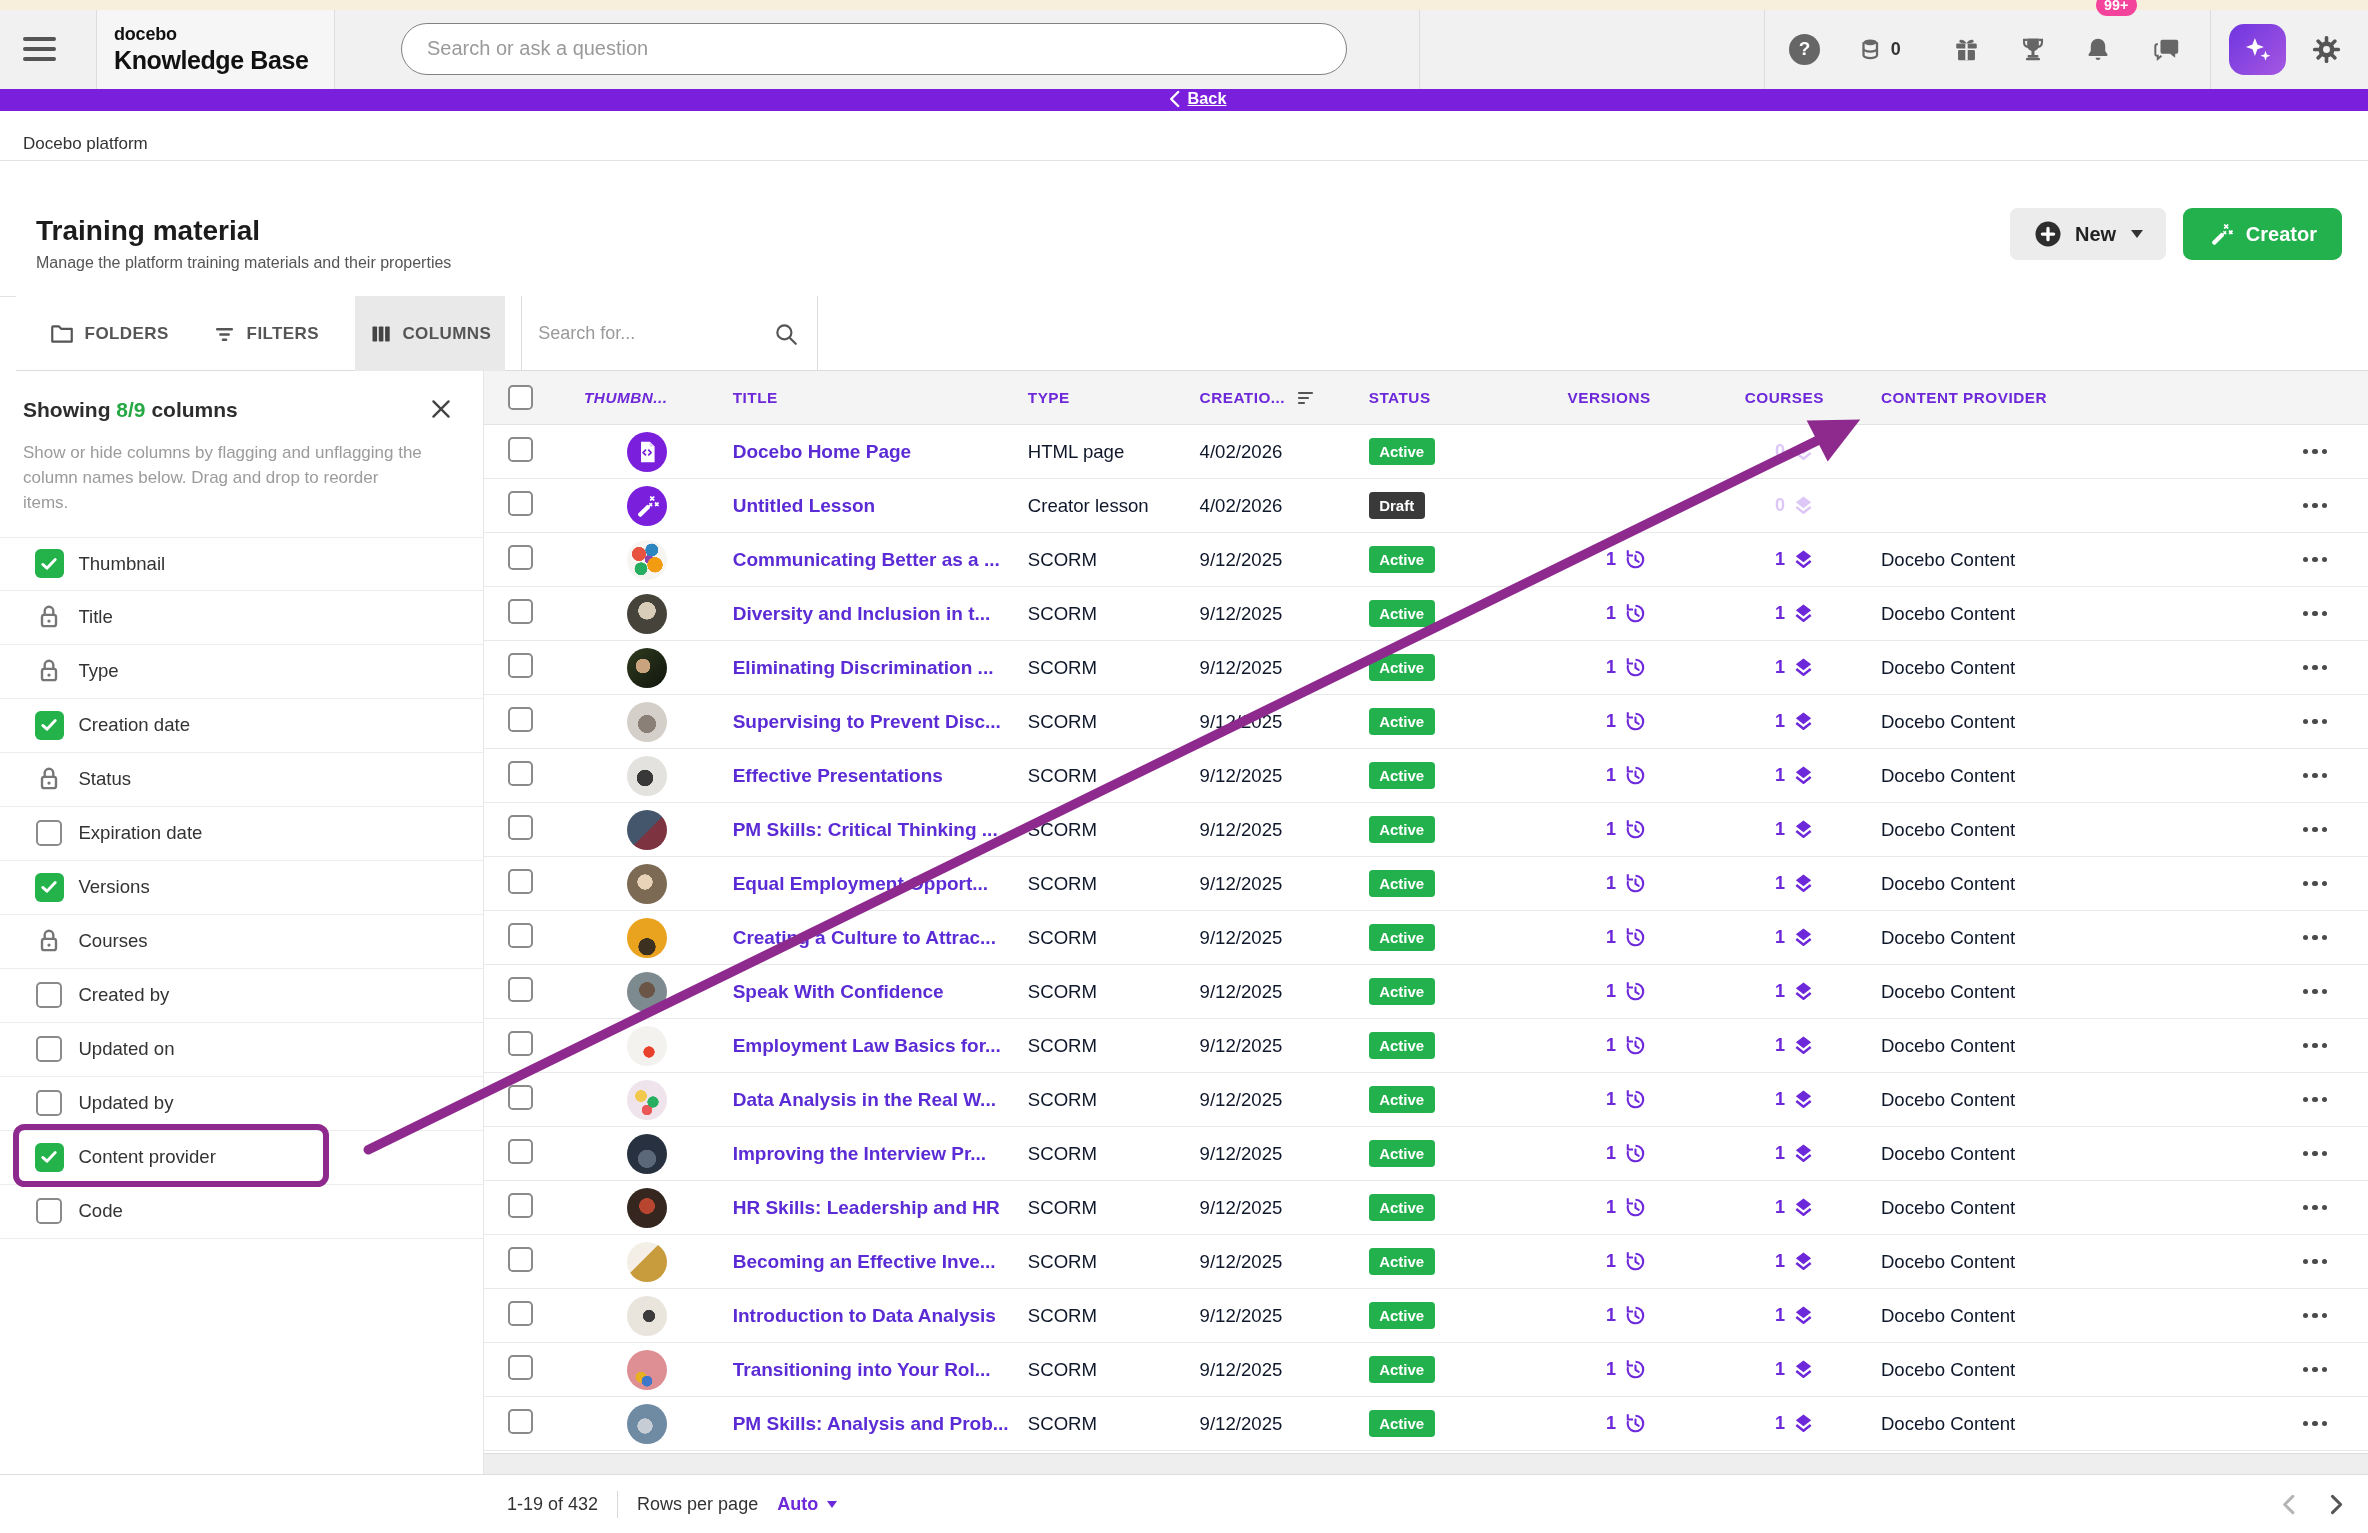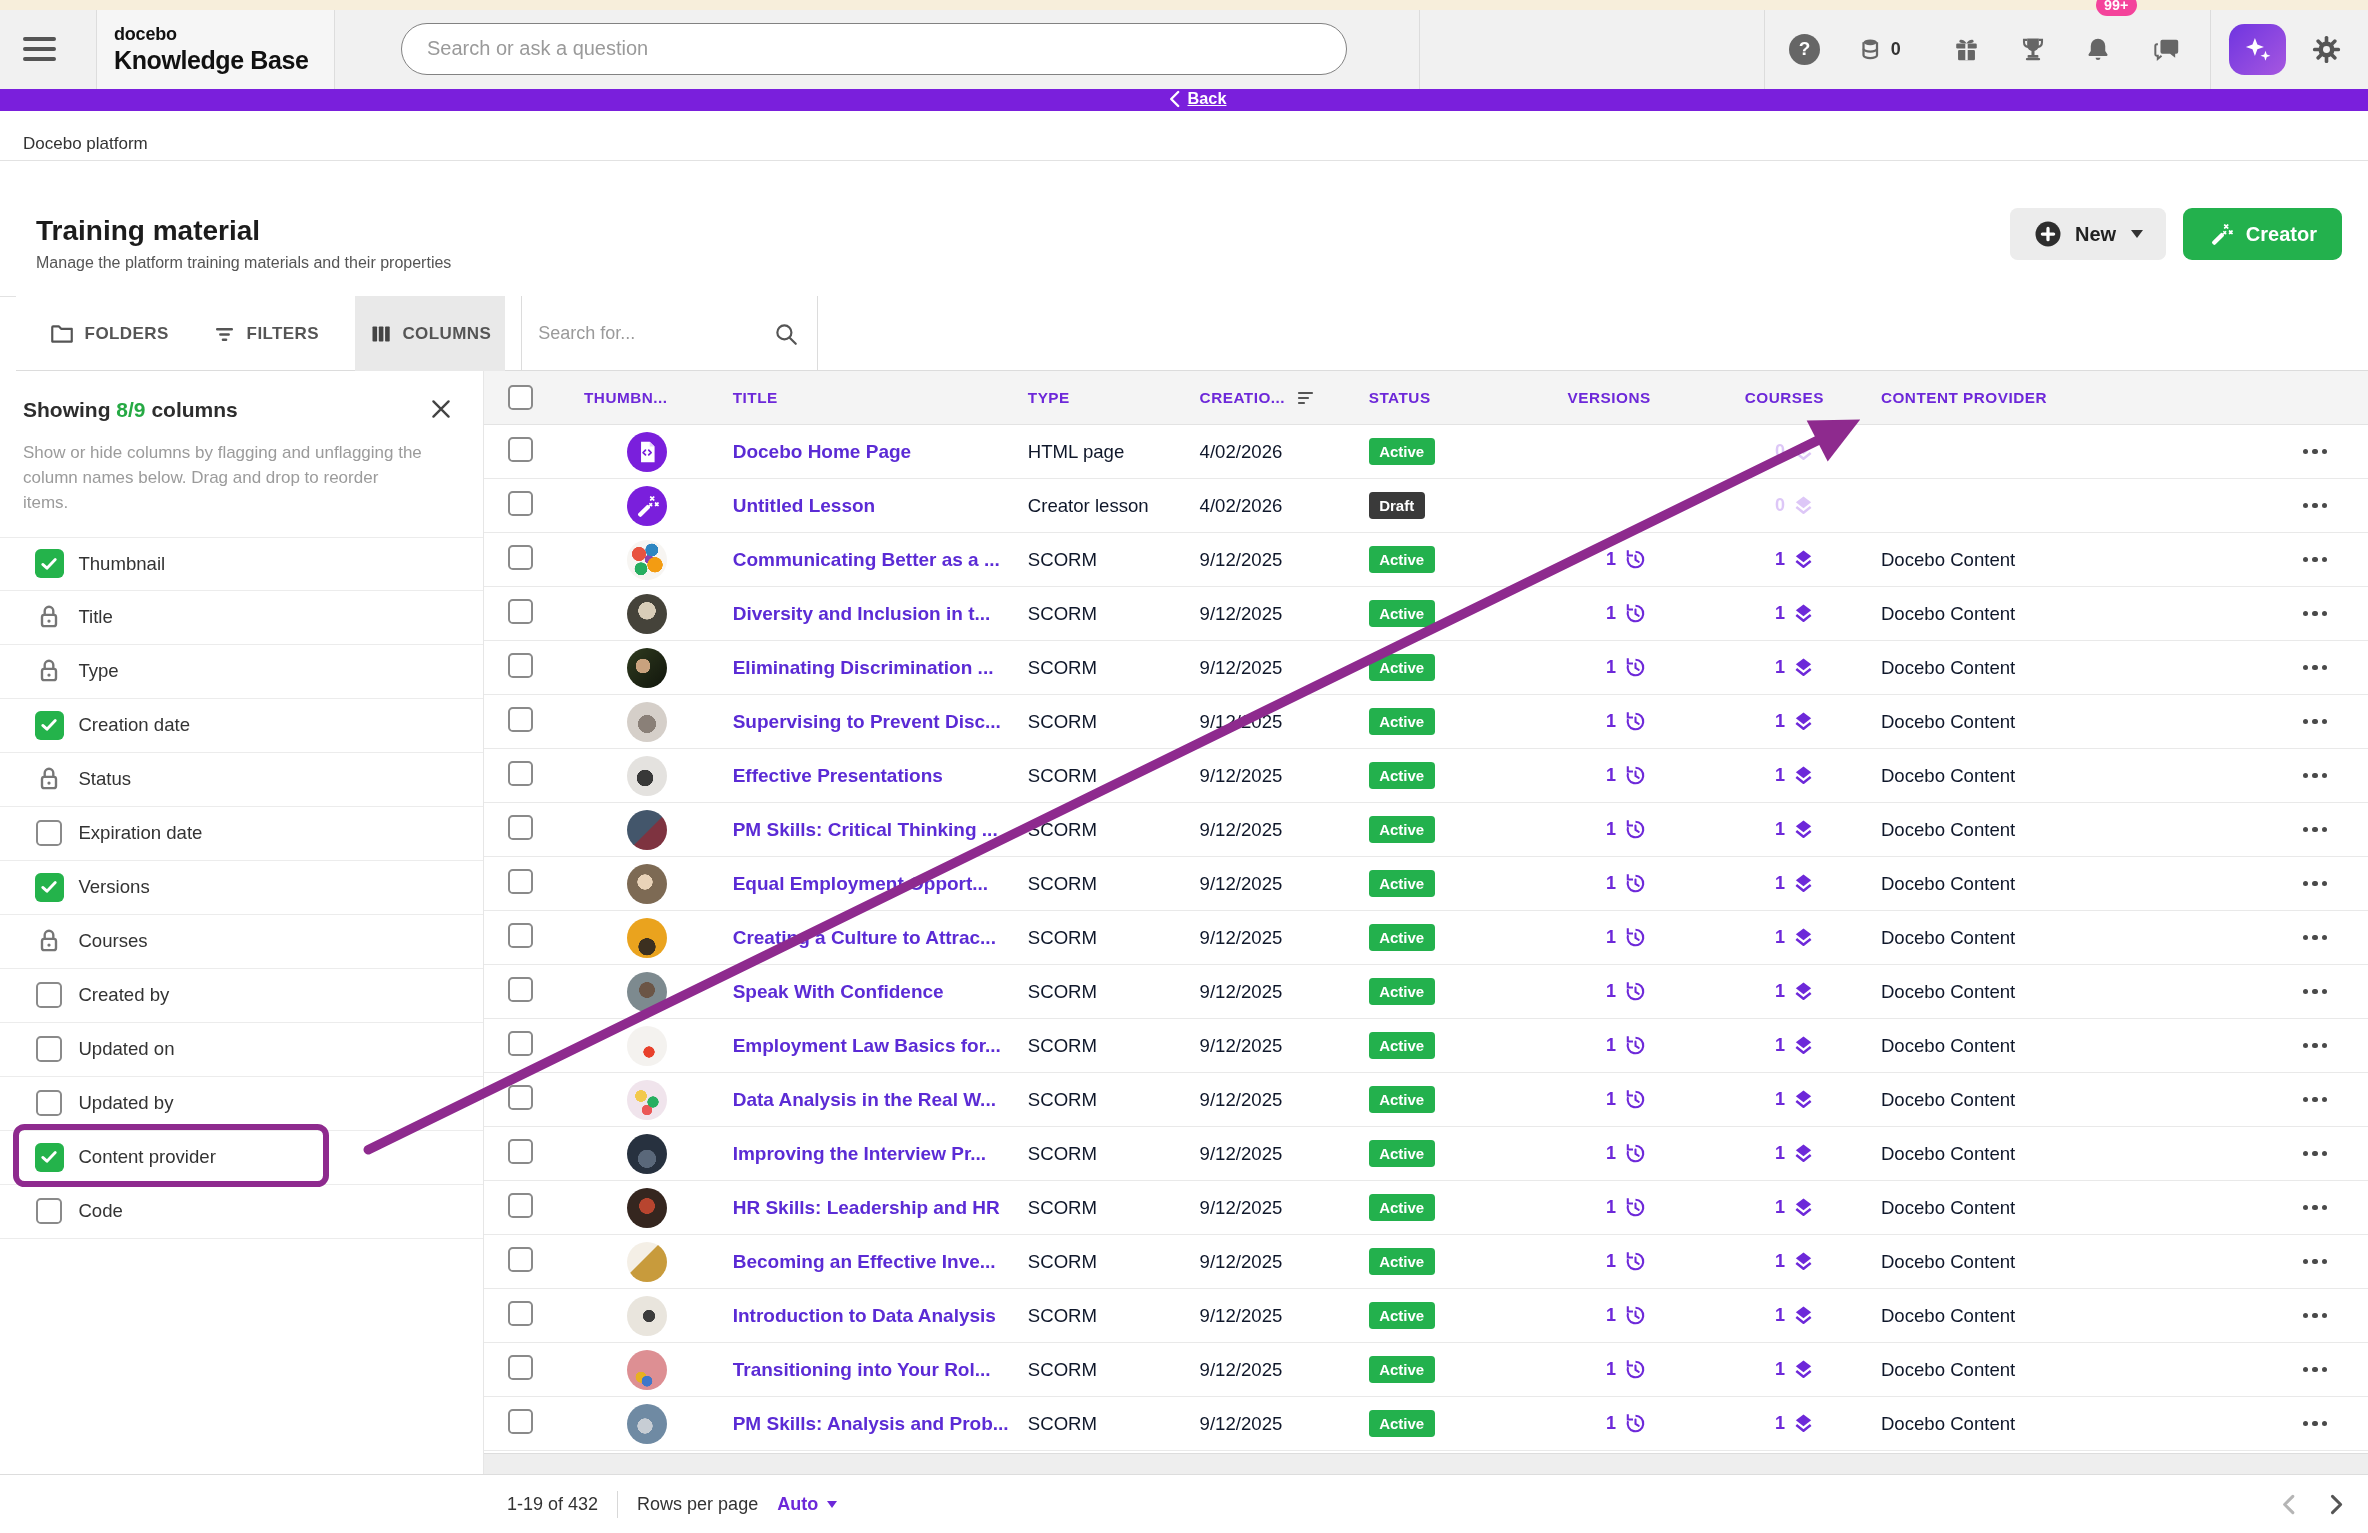--- a/index.html
+++ b/index.html
@@ -80,21 +80,21 @@
 
   
   .tablewrap { flex:1; position:relative; border-left:1px solid #e6e6e6; }
   .thead { height:54px; background:#f4f4f4; border-bottom:1px solid #e3e3e3; display:flex; align-items:center; }
   .hc { font-size:15.3px; font-weight:bold; color:#6d28d9; letter-spacing:0.5px; white-space:nowrap; overflow:hidden; display:flex; align-items:center; gap:9.6px; cursor:pointer; }
   .c-sel{width:59px;flex:none;padding-left:24px;} .c-thumb{width:184px;flex:none;padding-left:41px;}
   .c-title{width:296px;flex:none;padding-left:5.7px;} .c-type{width:167px;flex:none;padding-left:4.8px;}
   .c-date{width:172px;flex:none;padding-left:9.6px;} .c-status{width:196px;flex:none;padding-left:6.7px;}
   .c-ver{width:182px;flex:none;padding-left:9.6px;} .c-crs{width:139px;flex:none;padding-left:4.8px;}
   .c-prov{width:382px;flex:none;padding-left:1.9px;} .c-act{width:108px;flex:none;display:flex;justify-content:center;}
-  .thead .c-thumb { padding-left:41px; }
+  .thead .c-thumb { padding-left:41px;font-style:italic; }
   .trow { height:54px; display:flex; align-items:center; border-bottom:1px solid #e9e9e9; background:#fff; }
   .rcb { width:25px; height:25px; border:2.4px solid #8a8a8a; border-radius:4.8px; background:#fff; display:inline-block; cursor:pointer; }
   .thumb-img { width:40px; height:40px; border-radius:50%; display:flex; align-items:center; justify-content:center; margin-left:84px; background:#ddd; overflow:hidden; flex:none; }
   .thumb-img.purple { background:#7a1fdc; }
   .trow .title-link { font-size:19px; font-weight:bold; color:#5b2bd5; text-decoration:none; white-space:nowrap; overflow:hidden; cursor:pointer; }
   .cell-text { font-size:18.6px; color:#0f172a; white-space:nowrap; overflow:hidden; }
   .badge { display:inline-block; font-size:15px; font-weight:bold; color:#fff; padding:4.8px 10.5px; border-radius:3.8px; }
   .badge.active { background:#23b14d; }
   .badge.draft { background:#3a3a3a; }
   .vc { display:flex; align-items:center; gap:6.7px; }

